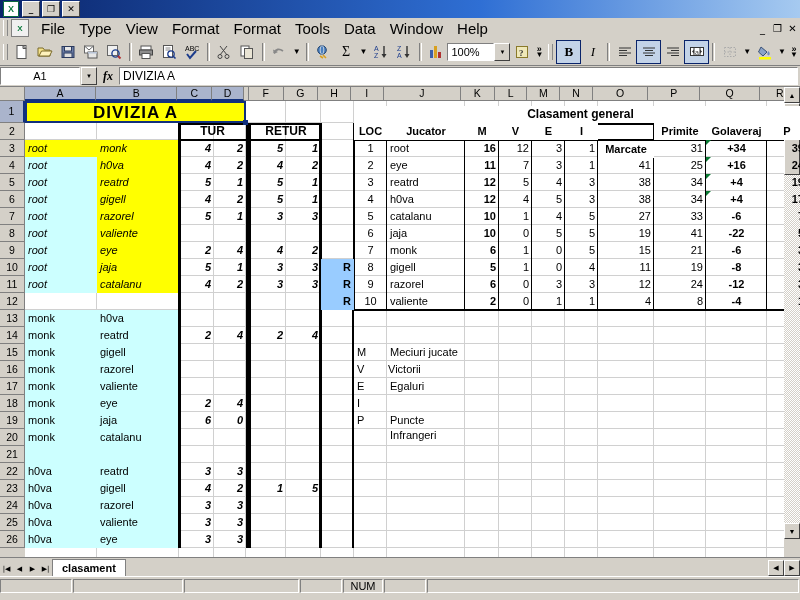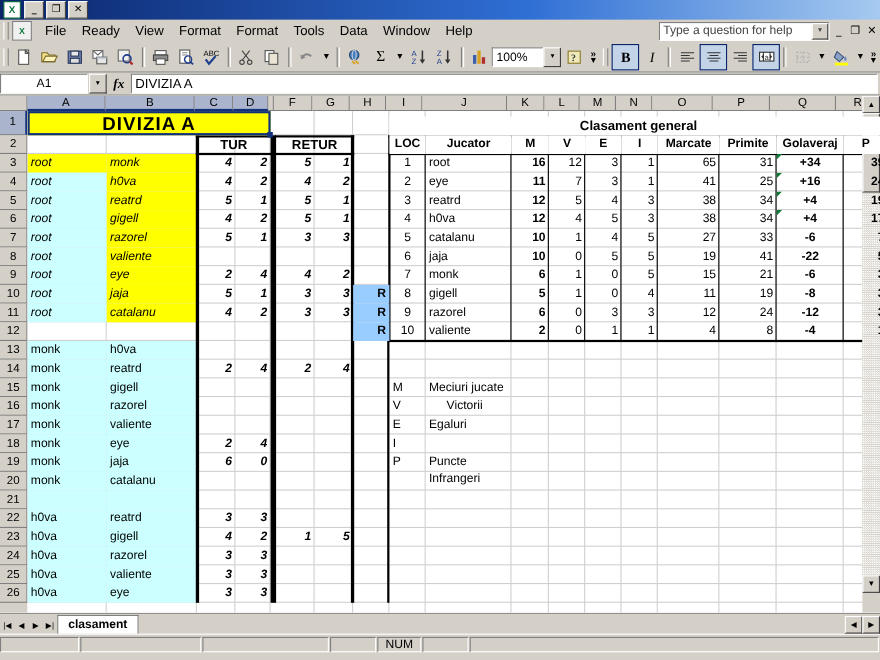--- a/index.html
+++ b/index.html
@@ -28,21 +28,21 @@
     display:flex;align-items:center;justify-content:center;line-height:1;font-family:"DejaVu Sans",sans-serif;
   }
   
   #menubar{
     height:20px;display:flex;align-items:center;background:#d4d0c8;
     border-bottom:1px solid #d4d0c8;
   }
   .gripper{width:3px;height:16px;margin:0 3px;border-left:1px solid #fff;border-right:1px solid #888;}
   .appicon{width:16px;height:16px;margin-right:5px;border:1px solid #808080;background:#f0f0f0;
     display:flex;align-items:center;justify-content:center;font-size:8px;color:#107c41;font-weight:bold;}
-  .menu-item{padding:2px 7px;font-size:12px;color:#000;cursor:default;}
+  .menu-item{padding:2px 7px;font-size:15px;color:#000;cursor:default;}
   #menubar .spacer{flex:1;}
   #askbox{
     width:150px;height:15px;background:#fff;border:1px solid;
     border-color:#808080 #fff #fff #808080;font-size:11px;color:#444;
     display:flex;align-items:center;padding-left:3px;margin-right:1px;
   }
   #askbox .arrow{margin-left:auto;width:13px;height:13px;background:#d4d0c8;
     border:1px solid;border-color:#fff #404040 #404040 #fff;
     display:flex;align-items:center;justify-content:center;font-size:6px;}
   .minibtn{width:15px;height:15px;display:flex;align-items:center;justify-content:center;
@@ -133,33 +133,29 @@
     <div class="winbtn">_</div>
     <div class="winbtn">❐</div>
     <div class="winbtn">✕</div>
   </div>
 </div>
 
 <div id="menubar">
   <div class="gripper"></div>
   <div class="appicon">X</div>
   <div class="menu-item">File</div>
-  <div class="menu-item">Ready</div>
+  <div class="menu-item">Type</div>
   <div class="menu-item">View</div>
   <div class="menu-item">Format</div>
   <div class="menu-item">Format</div>
   <div class="menu-item">Tools</div>
   <div class="menu-item">Data</div>
   <div class="menu-item">Window</div>
   <div class="menu-item">Help</div>
   <div class="spacer"></div>
-  <div id="askbox">
-    <span>Type a question for help</span>
-    <span class="arrow">▼</span>
-  </div>
   <div class="minibtn">_</div>
   <div class="minibtn">❐</div>
   <div class="minibtn">✕</div>
 </div>
 
 <div id="toolbar">
   <div class="gripper"></div>
 
   <div class="tbtn">
       <svg width="16" height="16">
@@ -685,21 +681,21 @@
         <div class="tb" style="left: 225px; top: 22px; width: 72px; height: 2px;"></div>
         <div class="tb" style="left: 153px; top: 38px; width: 69px; height: 2px;"></div>
         <div class="tb" style="left: 225px; top: 38px; width: 72px; height: 2px;"></div>
         <div class="cell c b" style="left: 329px; top: 5px; width: 453px; height: 17px; font-size: 12px; z-index: 3; line-height: 16px; background: rgb(255, 255, 255);">Clasament general</div>
         <div class="cell c b" style="left: 329px; top: 22px; width: 33px; height: 17px; z-index: 4; background: rgb(255, 255, 255);">LOC</div>
         <div class="cell c b" style="left: 362px; top: 22px; width: 78px; height: 17px; z-index: 4; background: rgb(255, 255, 255);">Jucator</div>
         <div class="cell c b" style="left: 440px; top: 22px; width: 34px; height: 17px; z-index: 4; background: rgb(255, 255, 255);">M</div>
         <div class="cell c b" style="left: 474px; top: 22px; width: 33px; height: 17px; z-index: 4; background: rgb(255, 255, 255);">V</div>
         <div class="cell c b" style="left: 507px; top: 22px; width: 33px; height: 17px; z-index: 4; background: rgb(255, 255, 255);">E</div>
         <div class="cell c b" style="left: 540px; top: 22px; width: 33px; height: 17px; z-index: 4; background: rgb(255, 255, 255);">I</div>
-        <div class="cell c b" style="left: 573px; top: 22px; width: 56px; height: 17px; z-index: 4; background: rgb(255, 255, 255);">Marcate</div>
+        <div class="cell c b" style="left: 573px; top: 40px; width: 56px; height: 17px; z-index: 4; background: rgb(255, 255, 255);">Marcate</div>
         <div class="cell c b" style="left: 629px; top: 22px; width: 52px; height: 17px; z-index: 4; background: rgb(255, 255, 255);">Primite</div>
         <div class="cell c b" style="left: 681px; top: 22px; width: 61px; height: 17px; z-index: 4; background: rgb(255, 255, 255);">Golaveraj</div>
         <div class="cell c b" style="left: 742px; top: 22px; width: 40px; height: 17px; z-index: 4; background: rgb(255, 255, 255);">P</div>
         <div class="cell c" style="left: 329px; top: 39px; width: 33px; height: 17px; z-index: 2;">1</div>
         <div class="cell l" style="left: 362px; top: 39px; width: 78px; height: 17px; z-index: 2;">root</div>
         <div class="cell r b" style="left: 440px; top: 39px; width: 34px; height: 17px; z-index: 2;">16</div>
         <div class="cell r" style="left: 474px; top: 39px; width: 33px; height: 17px; z-index: 2;">12</div>
         <div class="cell r" style="left: 507px; top: 39px; width: 33px; height: 17px; z-index: 2;">3</div>
         <div class="cell r" style="left: 540px; top: 39px; width: 33px; height: 17px; z-index: 2;">1</div>
         <div class="cell r" style="left: 573px; top: 39px; width: 56px; height: 17px; z-index: 2;">65</div>
@@ -808,21 +804,21 @@
         <div class="gl" style="left: 473px; top: 22px; width: 1px; height: 187px; background: rgb(0, 0, 0);"></div>
         <div class="gl" style="left: 506px; top: 22px; width: 1px; height: 187px; background: rgb(0, 0, 0);"></div>
         <div class="gl" style="left: 539px; top: 22px; width: 1px; height: 187px; background: rgb(0, 0, 0);"></div>
         <div class="gl" style="left: 572px; top: 22px; width: 1px; height: 187px; background: rgb(0, 0, 0);"></div>
         <div class="gl" style="left: 628px; top: 22px; width: 1px; height: 187px; background: rgb(0, 0, 0);"></div>
         <div class="gl" style="left: 680px; top: 22px; width: 1px; height: 187px; background: rgb(0, 0, 0);"></div>
         <div class="gl" style="left: 741px; top: 22px; width: 1px; height: 187px; background: rgb(0, 0, 0);"></div>
         <div class="cell l" style="left: 329px; top: 243px; width: 33px; height: 17px; z-index: 2;">M</div>
         <div class="cell l" style="left: 362px; top: 243px; width: 78px; height: 17px; z-index: 2;">Meciuri jucate</div>
         <div class="cell l" style="left: 329px; top: 260px; width: 33px; height: 17px; z-index: 2;">V</div>
-        <div class="cell l" style="left: 378px; top: 260px; width: 78px; height: 17px; z-index: 2;">Victorii</div>
+        <div class="cell l" style="left: 360px; top: 260px; width: 78px; height: 17px; z-index: 2;">Victorii</div>
         <div class="cell l" style="left: 329px; top: 277px; width: 33px; height: 17px; z-index: 2;">E</div>
         <div class="cell l" style="left: 362px; top: 277px; width: 78px; height: 17px; z-index: 2;">Egaluri</div>
         <div class="cell l" style="left: 329px; top: 294px; width: 33px; height: 17px; z-index: 2;">I</div>
         <div class="cell l" style="left: 362px; top: 294px; width: 78px; height: 17px; z-index: 2; margin-top: 32px;">Infrangeri</div>
         <div class="cell l" style="left: 329px; top: 311px; width: 33px; height: 17px; z-index: 2;">P</div>
         <div class="cell l" style="left: 362px; top: 311px; width: 78px; height: 17px; z-index: 2;">Puncte</div>
         <div class="tb" style="left: 327px; top: 209px; width: 2px; height: 238px;"></div>
       </div>
   </div>
   <div id="vscroll">

